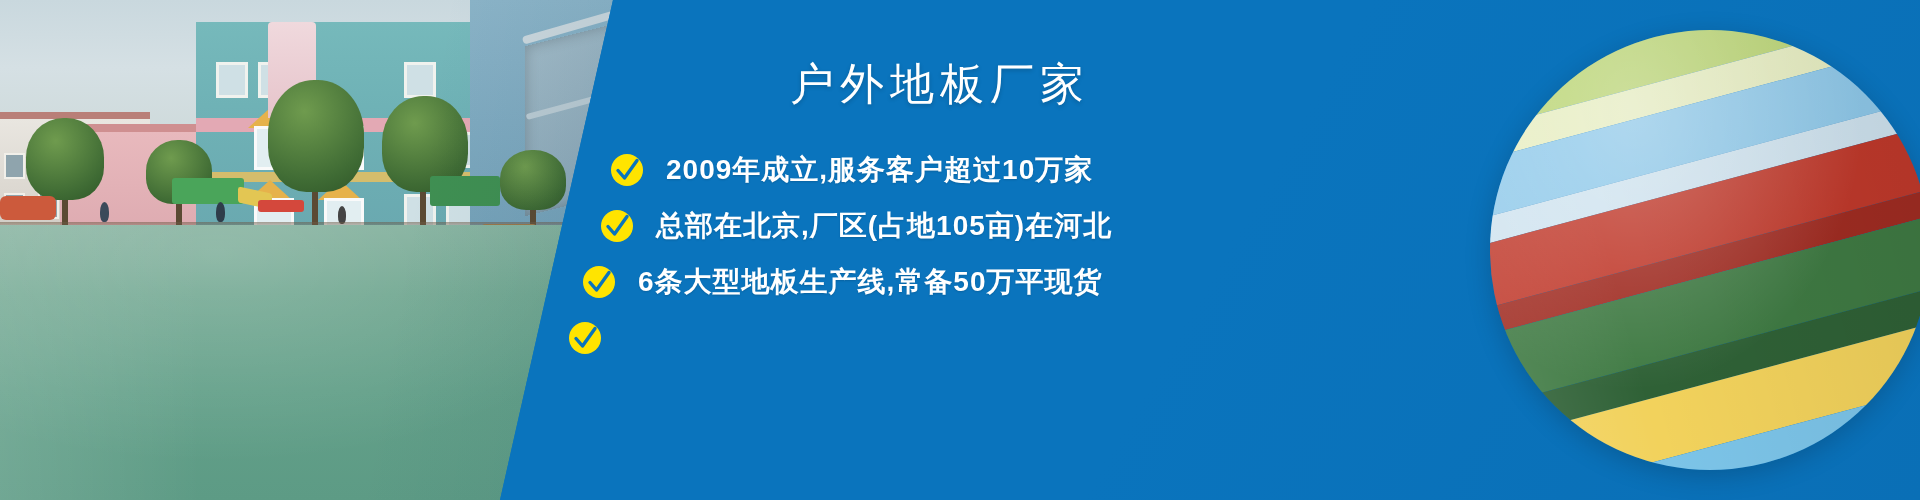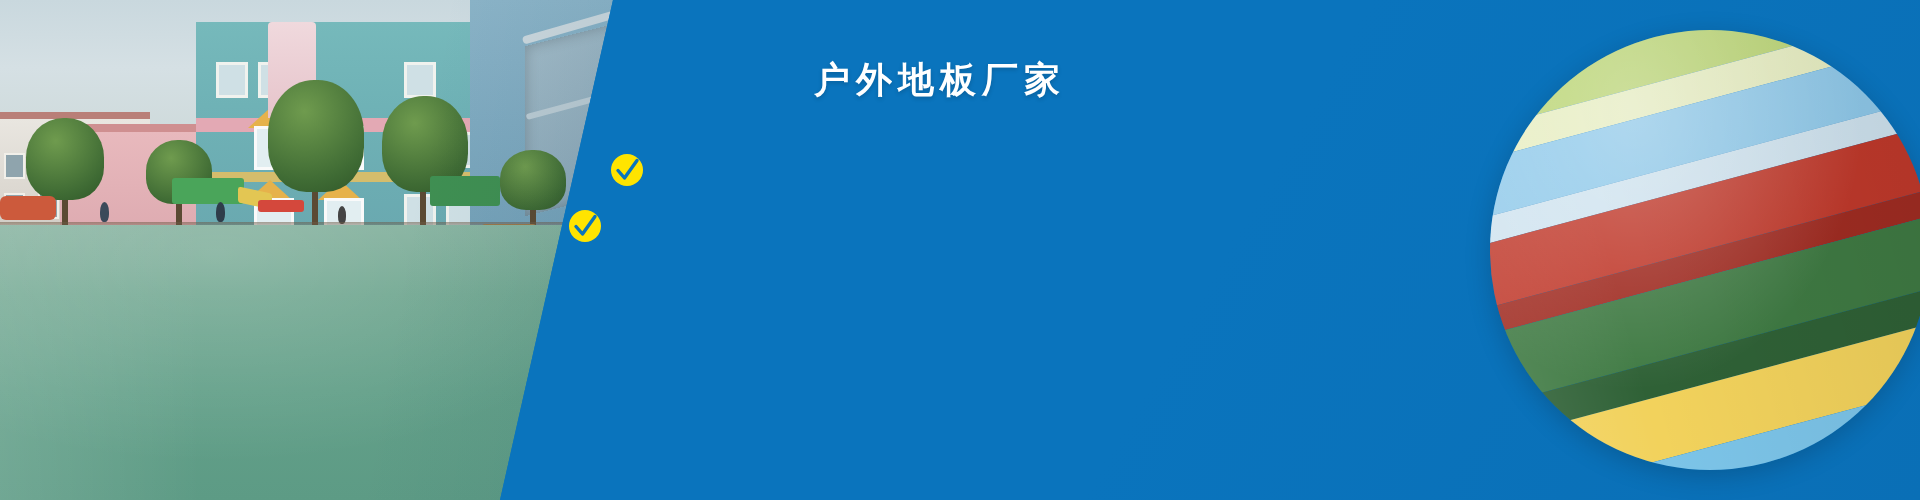--- a/index.html
+++ b/index.html
@@ -167,22 +167,22 @@
   }
 
   
   .content{
     position:absolute;left:560px;top:0;width:760px;height:500px;
   }
   .title{
     position:absolute;left:0;top:62px;width:760px;
     text-align:center;
     color:#ffffff;
-    font-size:36px;
-    font-weight:bold;
+    font-size:44px;
+    font-weight:normal;
     letter-spacing:6px;
     line-height:1;
     text-shadow:0 2px 4px rgba(0,0,0,.18);
     white-space:nowrap;
   }
   .bullets{
     position:absolute;left:0;top:142px;width:760px;
   }
   .bullet{
     display:flex;align-items:center;
@@ -326,23 +326,42 @@
 
     <div class="bullets">
 
       <div class="bullet b1">
         <span class="check">
           <svg width="34" height="34" viewBox="0 0 34 34">
             <circle cx="17" cy="17" r="16" fill="#ffe400"></circle>
             <path d="M8 17.5 L14.5 25 L27 7.5" fill="none" stroke="#0a74bd" stroke-width="3.4" stroke-linecap="round" stroke-linejoin="round"></path>
           </svg>
         </span>
+        <span class="btext">2009年成立,服务客户超过10万家</span>
       </div>
 
-
+      <div class="bullet b2">
+        <span class="check">
+          <svg width="34" height="34" viewBox="0 0 34 34">
+            <circle cx="17" cy="17" r="16" fill="#ffe400"></circle>
+            <path d="M8 17.5 L14.5 25 L27 7.5" fill="none" stroke="#0a74bd" stroke-width="3.4" stroke-linecap="round" stroke-linejoin="round"></path>
+          </svg>
+        </span>
+        <span class="btext">总部在北京,厂区(占地105亩)在河北</span>
+      </div>
+
+      <div class="bullet b3">
+        <span class="check">
+          <svg width="34" height="34" viewBox="0 0 34 34">
+            <circle cx="17" cy="17" r="16" fill="#ffe400"></circle>
+            <path d="M8 17.5 L14.5 25 L27 7.5" fill="none" stroke="#0a74bd" stroke-width="3.4" stroke-linecap="round" stroke-linejoin="round"></path>
+          </svg>
+        </span>
+        <span class="btext">6条大型地板生产线,常备50万平现货</span>
+      </div>
 
       <div class="bullet b4">
         <span class="check">
           <svg width="34" height="34" viewBox="0 0 34 34">
             <circle cx="17" cy="17" r="16" fill="#ffe400"></circle>
             <path d="M8 17.5 L14.5 25 L27 7.5" fill="none" stroke="#0a74bd" stroke-width="3.4" stroke-linecap="round" stroke-linejoin="round"></path>
           </svg>
         </span>
       </div>
 

